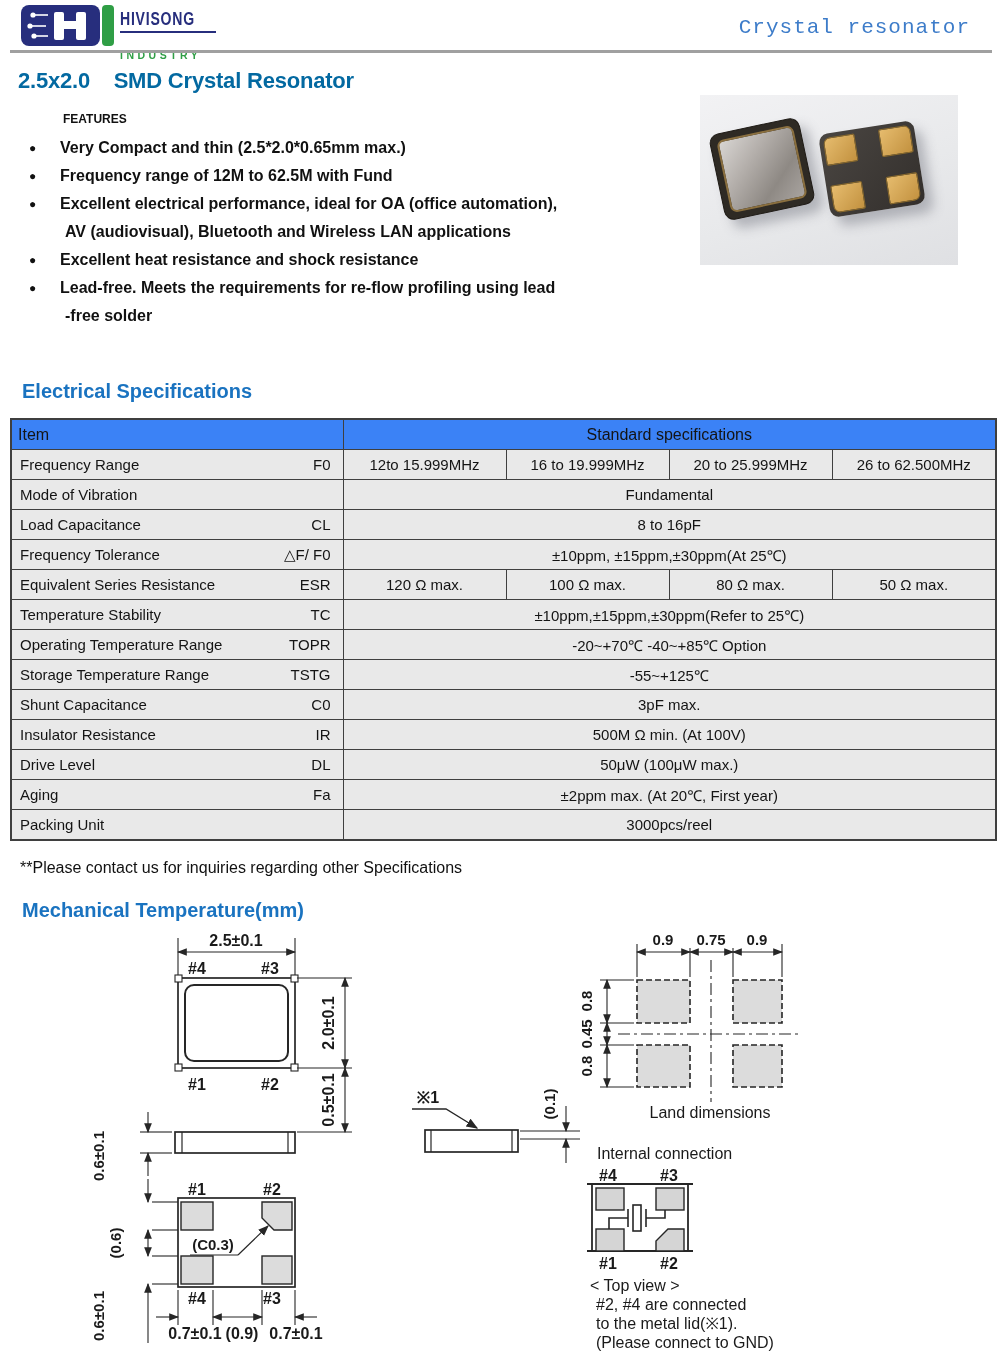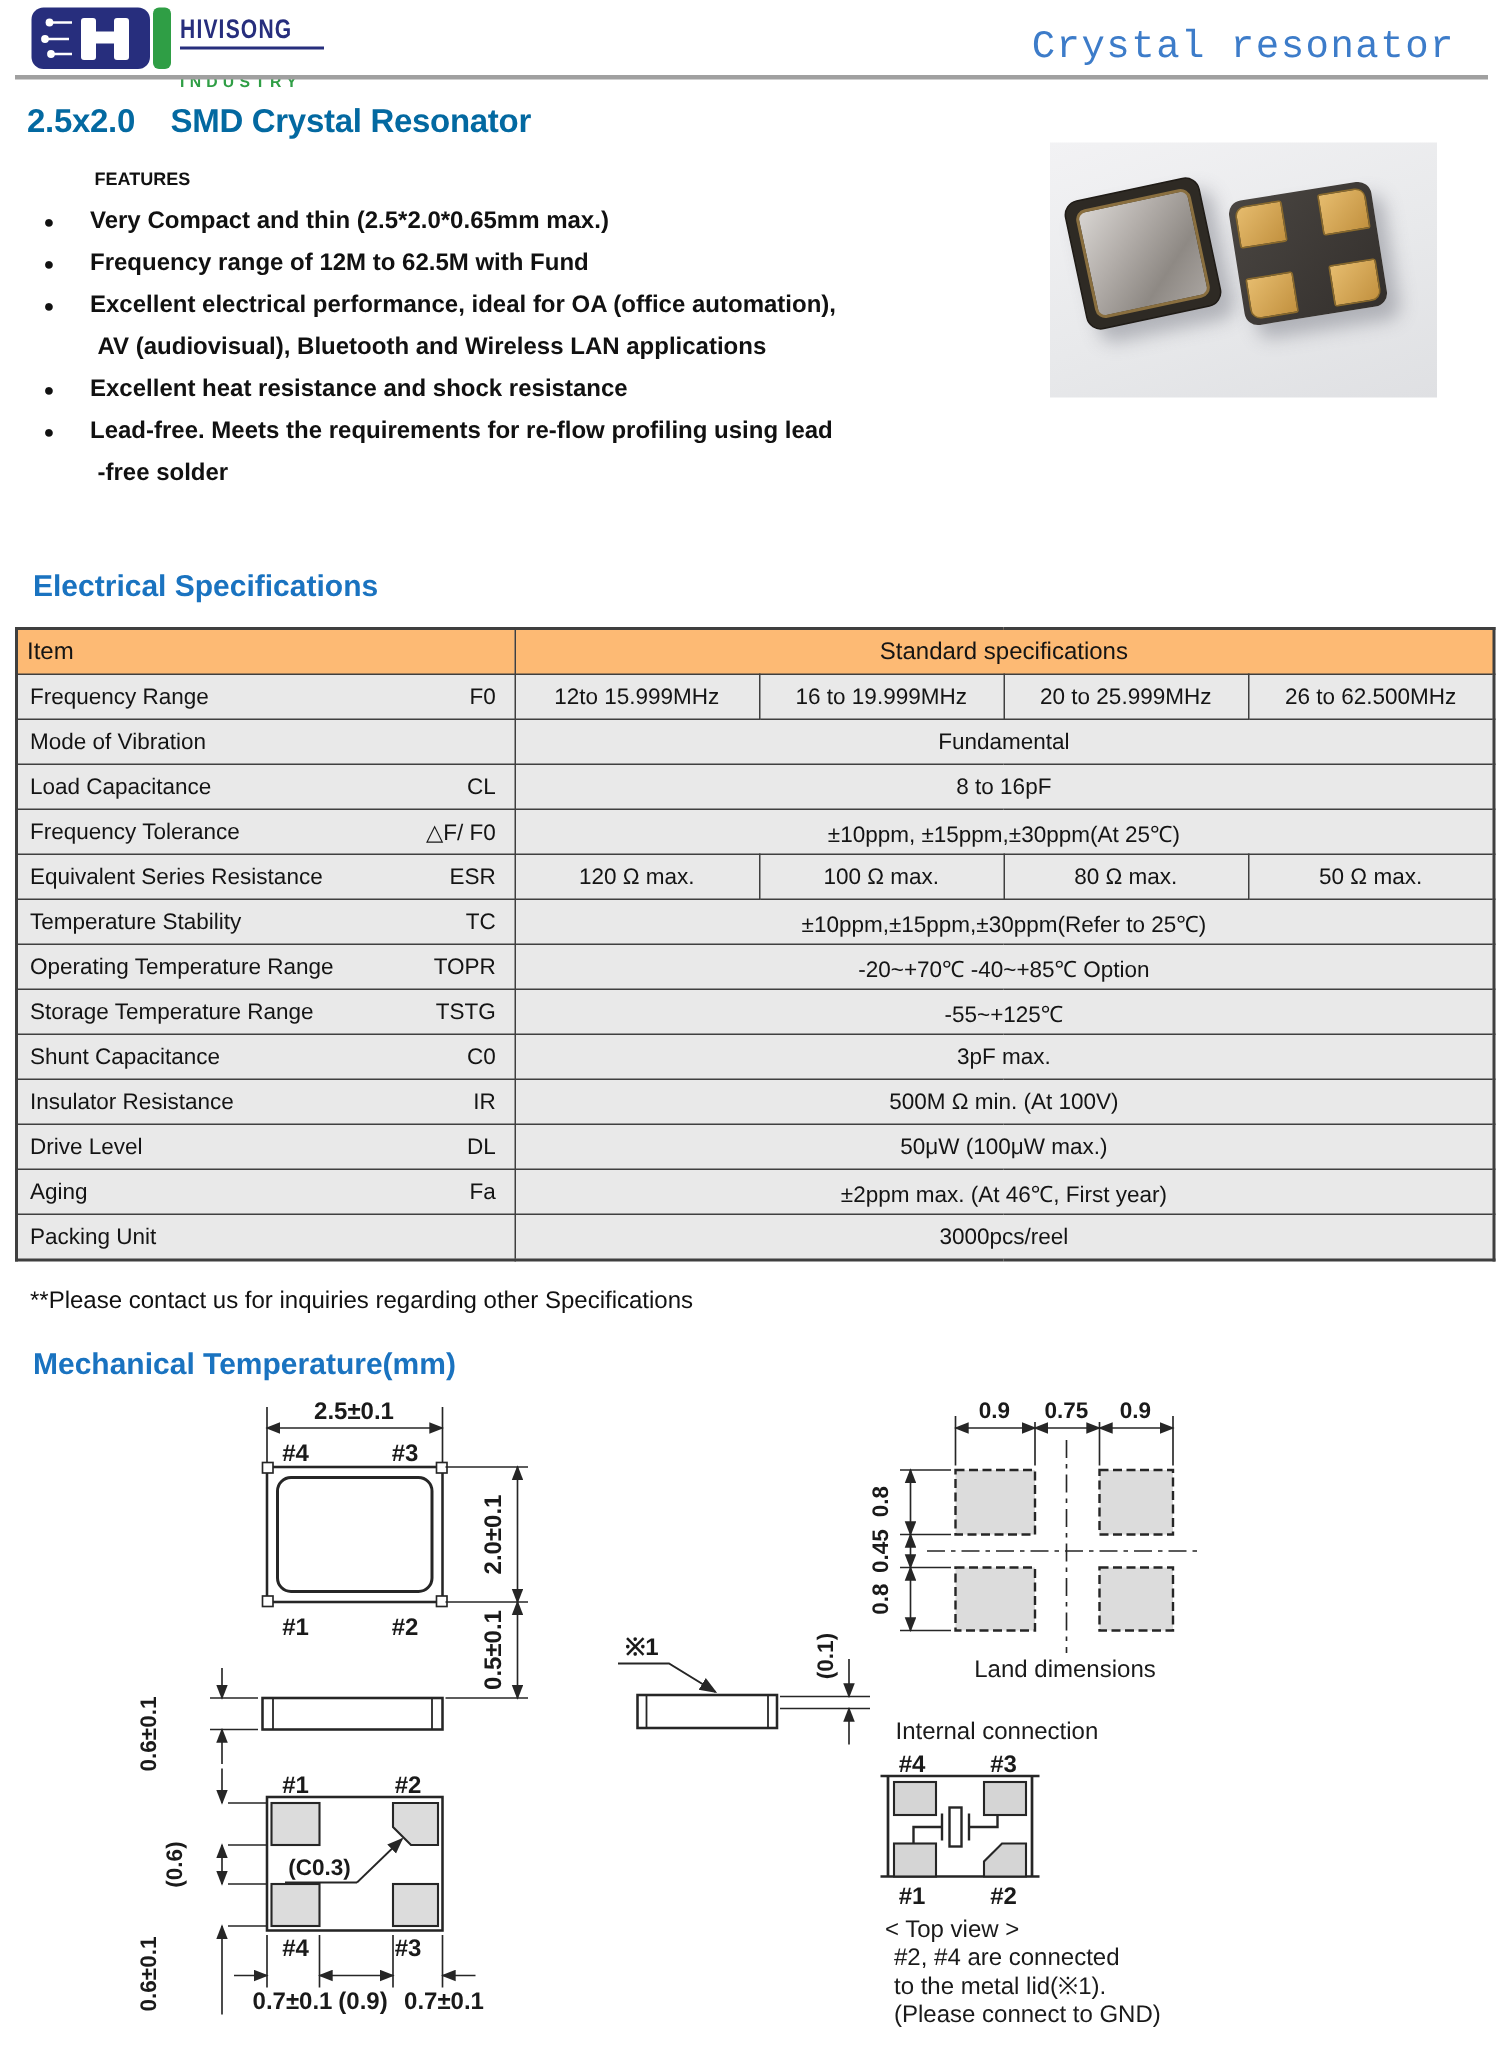--- a/index.html
+++ b/index.html
@@ -15,21 +15,21 @@
   .brand {
     color:#272e7d; font-weight:700; font-size:18px; letter-spacing:1px;
     transform:scaleX(.78); transform-origin:left top; white-space:nowrap;
   }
   .brand-sub {
     color:#2f9e45; font-weight:700; font-size:10.5px; letter-spacing:3.5px;
     border-top:2px solid #272e7d; padding-top:16px; margin-top:1px; white-space:nowrap;
   }
   .doc-type {
     right:30px; top:16px; font-family:"Liberation Mono", monospace;
-    font-size:26px; color:#3d7cc9; letter-spacing:1px; white-space:nowrap;
+    font-size:21px; color:#3d7cc9; letter-spacing:1px; white-space:nowrap;
   }
   .rule { left:10px; top:50px; width:982px; height:3px; background:#a0a0a0; }
 
   .page-title {
     left:18px; top:68px; color:#0369a1; font-weight:700; font-size:22px;
     white-space:pre; letter-spacing:-0.2px;
   }
 
   
   .features { left:25px; top:112px; width:660px; }
@@ -74,21 +74,21 @@
   .sec-elec { left:22px; top:380px; }
   .sec-mech { left:22px; top:899px; }
 
   
   .spec { left:10px; top:418px; }
   table.spec-t { border-collapse:collapse; table-layout:fixed; width:985px; border:2px solid #3f3f3f; }
   .spec-t th, .spec-t td {
     border:1px solid #3f3f3f; height:29px; padding:0 6px;
     font-size:15px; font-weight:400; color:#141414;
   }
-  .spec-t thead th { background:#fdba74; font-size:16px; text-align:left; }
+  .spec-t thead th { background:#3b82f6; font-size:16px; text-align:left; }
   .spec-t thead th.std { text-align:center; }
   .spec-t tbody td { background:#e9e9e9; text-align:center; }
   .spec-t td.item { text-align:left; padding:0; }
   .item-inner { display:flex; justify-content:space-between; align-items:center; padding:0 12px 0 8px; }
   .item-inner .sym { font-size:15px; }
 
   .footnote { left:20px; top:859px; font-size:16px; font-weight:500; }
 
   
   .mech-svg { left:0; top:925px; }
@@ -271,21 +271,21 @@
           </td>
       <td colspan="4">50μW (100μW max.)</td>
     </tr>
     <tr>
       <td class="item">
             <div class="item-inner">
               <span>Aging</span>
               <span class="sym">Fa</span>
             </div>
           </td>
-      <td colspan="4">±2ppm max. (At 46℃, First year)</td>
+      <td colspan="4">±2ppm max. (At 20℃, First year)</td>
     </tr>
     <tr>
       <td class="item">
             <div class="item-inner">
               <span>Packing Unit</span>
               <span class="sym"></span>
             </div>
           </td>
       <td colspan="4">3000pcs/reel</td>
     </tr>

